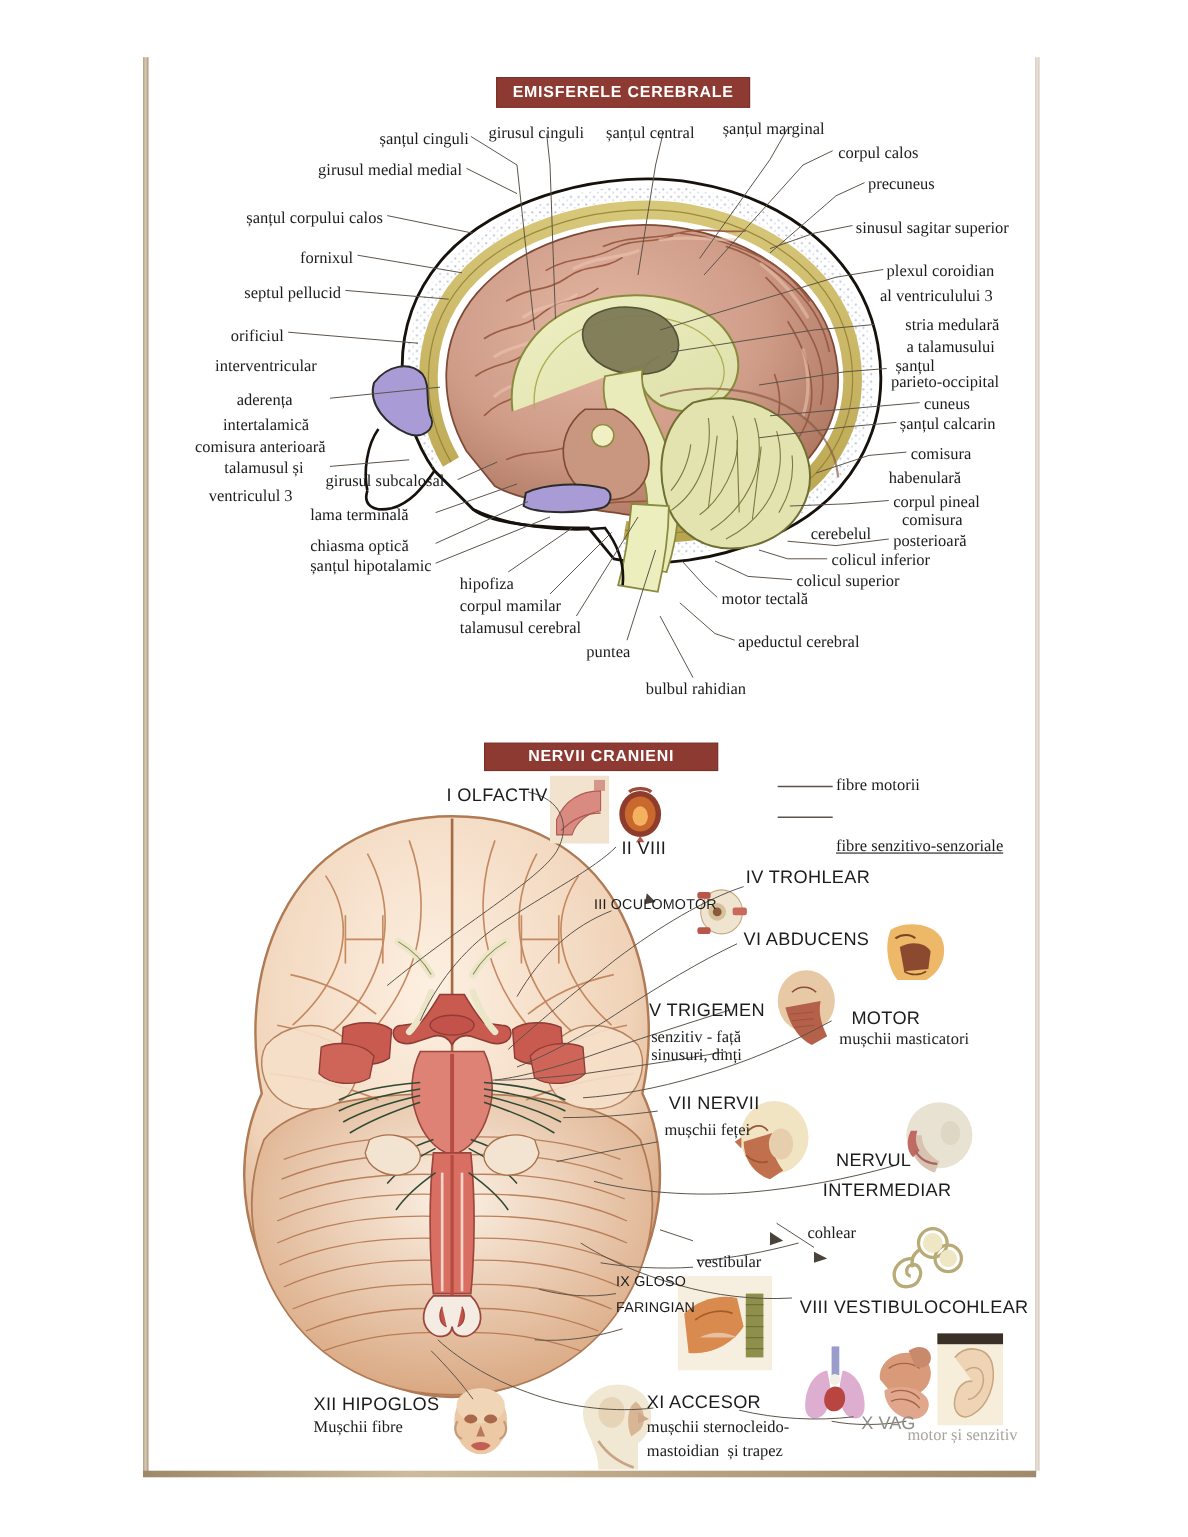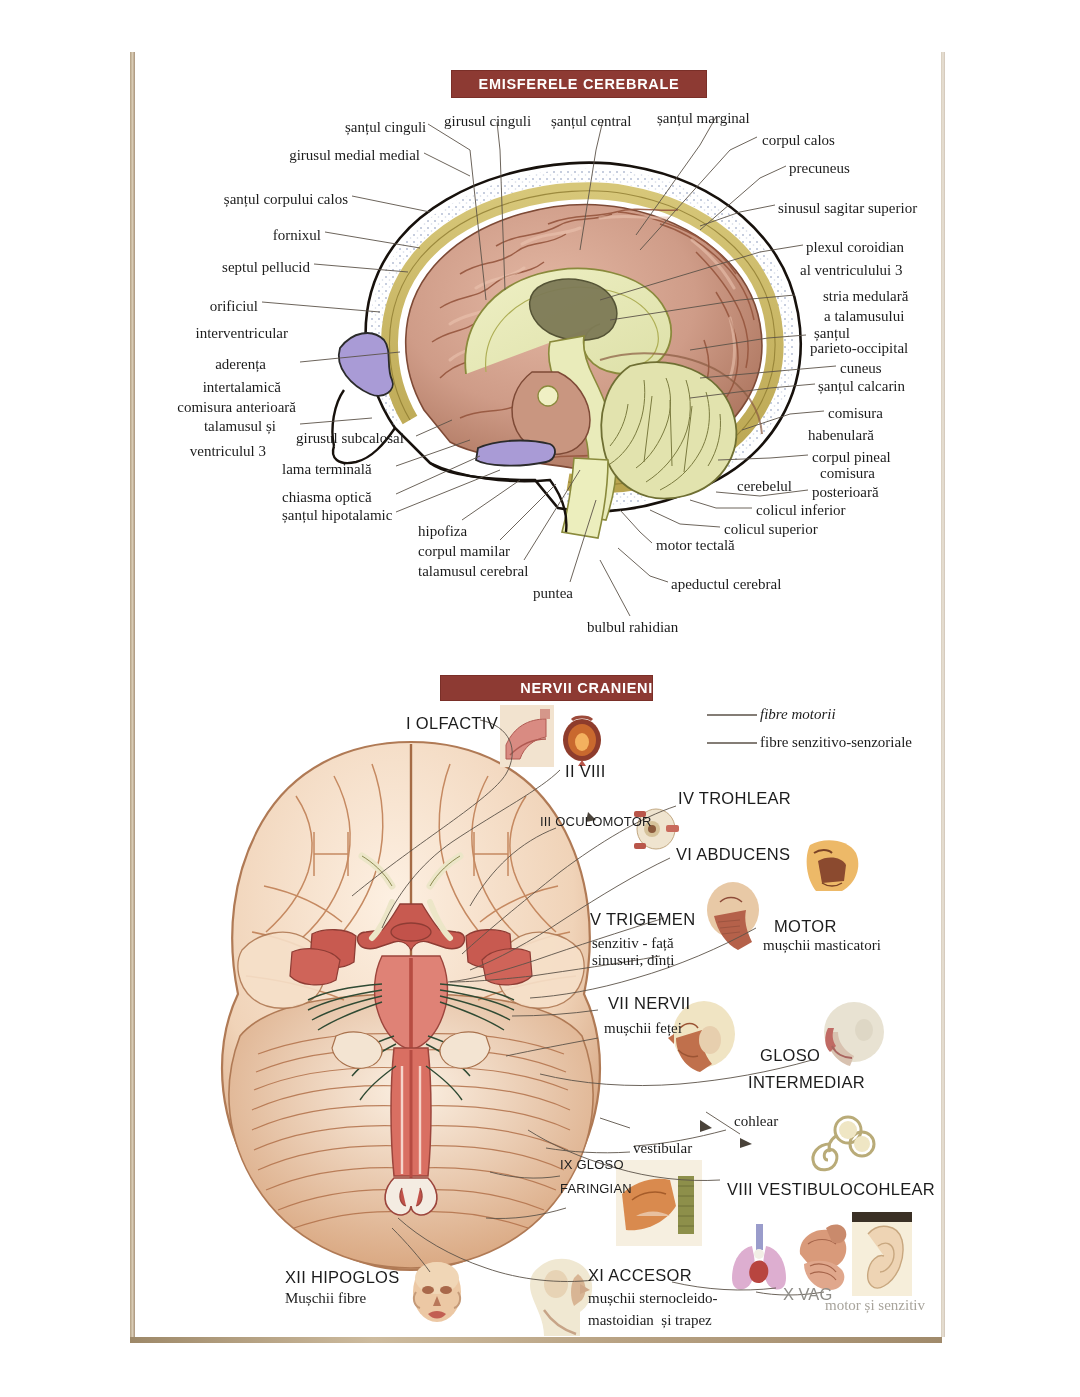--- a/index.html
+++ b/index.html
@@ -34,21 +34,21 @@
 </style>
 </head>
 <body>
 
 <div class="page">
 
   <div class="edge edge-left"></div>
   <div class="edge edge-right"></div>
   <div class="edge edge-bottom"></div>
 
-  <div class="banner" style="left:451px;top:70px;width:256px;height:28px;line-height:28px;font-size:14.5px;">EMISFERELE CEREBRALE</div>
+  <div class="banner" style="left:451px;top:70px;width:231px;height:28px;line-height:28px;font-size:14.5px;">EMISFERELE CEREBRALE</div>
 
   <svg class="art" id="sag" width="540" height="420" viewBox="0 0 540 420">
     <defs>
       <radialGradient id="cortexG" cx="40%" cy="35%" r="75%">
         <stop offset="0%" stop-color="#e3b7a3"></stop>
         <stop offset="55%" stop-color="#cf9c88"></stop>
         <stop offset="100%" stop-color="#a87059"></stop>
       </radialGradient>
       <linearGradient id="boneG" x1="0" y1="0" x2="0" y2="1">
         <stop offset="0%" stop-color="#d7c779"></stop>
@@ -242,28 +242,28 @@
       <div class="lbl" style="font-family: &quot;Liberation Serif&quot;, serif; font-size: 15px; color: rgb(28, 28, 28); letter-spacing: 0px; top: 461px; left: 282px;">lama terminală</div>
       <div class="lbl" style="font-family: &quot;Liberation Serif&quot;, serif; font-size: 15px; color: rgb(28, 28, 28); letter-spacing: 0px; top: 489px; left: 282px;">chiasma optică</div>
       <div class="lbl" style="font-family: &quot;Liberation Serif&quot;, serif; font-size: 15px; color: rgb(28, 28, 28); letter-spacing: 0px; top: 507px; left: 282px;">șanțul hipotalamic</div>
       <div class="lbl" style="font-family: &quot;Liberation Serif&quot;, serif; font-size: 15px; color: rgb(28, 28, 28); letter-spacing: 0px; top: 523px; left: 418px;">hipofiza</div>
       <div class="lbl" style="font-family: &quot;Liberation Serif&quot;, serif; font-size: 15px; color: rgb(28, 28, 28); letter-spacing: 0px; top: 543px; left: 418px;">corpul mamilar</div>
       <div class="lbl" style="font-family: &quot;Liberation Serif&quot;, serif; font-size: 15px; color: rgb(28, 28, 28); letter-spacing: 0px; top: 563px; left: 418px;">talamusul cerebral</div>
       <div class="lbl" style="font-family: &quot;Liberation Serif&quot;, serif; font-size: 15px; color: rgb(28, 28, 28); letter-spacing: 0px; top: 585px; left: 533px;">puntea</div>
       <div class="lbl" style="font-family: &quot;Liberation Serif&quot;, serif; font-size: 15px; color: rgb(28, 28, 28); letter-spacing: 0px; top: 619px; left: 587px;">bulbul rahidian</div>
     </div>
 
-  <div class="banner" style="left:440px;top:675px;width:213px;height:26px;line-height:26px;font-size:14.5px;text-align:right;">NERVII CRANIENI</div>
+  <div class="banner" style="left:440px;top:675px;width:213px;height:26px;line-height:26px;font-size:14.5px;">NERVII CRANIENI</div>
 
   <svg class="art" style="left:705px;top:705px;" width="60" height="50">
     <line x1="2" y1="10" x2="52" y2="10" stroke="#5b5248" stroke-width="1.3"></line>
     <line x1="2" y1="38" x2="52" y2="38" stroke="#5b5248" stroke-width="1.3"></line>
   </svg>
-  <div class="lbl" style="left:760px;top:706px;font-size:15px;font-style:italic;">fibre motorii</div>
-  <div class="lbl" style="left:760px;top:734px;font-size:15px;">fibre senzitivo-senzoriale</div>
+  <div class="lbl" style="left:760px;top:706px;font-size:15px;">fibre motorii</div>
+  <div class="lbl" style="left:760px;top:762px;font-size:15px;text-decoration:underline;">fibre senzitivo-senzoriale</div>
 
   <svg class="art" id="inf" width="430" height="570" viewBox="0 0 430 570">
     <defs>
       <radialGradient id="lobeG" cx="45%" cy="30%" r="80%">
         <stop offset="0%" stop-color="#fdf0e2"></stop>
         <stop offset="60%" stop-color="#f0d3b8"></stop>
         <stop offset="100%" stop-color="#c98f67"></stop>
       </radialGradient>
       <linearGradient id="stemG" x1="0" y1="0" x2="1" y2="0">
         <stop offset="0%" stop-color="#c4574e"></stop>
@@ -563,21 +563,21 @@
       <div class="lbl" style="font-family: &quot;Liberation Sans&quot;, sans-serif; font-size: 13px; color: rgb(28, 28, 28); letter-spacing: 0.2px; top: 815px; left: 540px;">III OCULOMOTOR</div>
       <div class="lbl" style="font-family: &quot;Liberation Sans&quot;, sans-serif; font-size: 16.5px; color: rgb(28, 28, 28); letter-spacing: 0.3px; top: 789px; left: 678px;">IV TROHLEAR</div>
       <div class="lbl" style="font-family: &quot;Liberation Sans&quot;, sans-serif; font-size: 16.5px; color: rgb(28, 28, 28); letter-spacing: 0.3px; top: 845px; left: 676px;">VI ABDUCENS</div>
       <div class="lbl" style="font-family: &quot;Liberation Sans&quot;, sans-serif; font-size: 16.5px; color: rgb(28, 28, 28); letter-spacing: 0.3px; top: 910px; left: 590px;">V TRIGEMEN</div>
       <div class="lbl" style="font-family: &quot;Liberation Serif&quot;, serif; font-size: 15px; color: rgb(28, 28, 28); letter-spacing: 0px; top: 935px; left: 592px;">senzitiv - față</div>
       <div class="lbl" style="font-family: &quot;Liberation Serif&quot;, serif; font-size: 15px; color: rgb(28, 28, 28); letter-spacing: 0px; top: 952px; left: 592px;">sinusuri, dinți</div>
       <div class="lbl" style="font-family: &quot;Liberation Sans&quot;, sans-serif; font-size: 16.5px; color: rgb(28, 28, 28); letter-spacing: 0.3px; top: 917px; left: 774px;">MOTOR</div>
       <div class="lbl" style="font-family: &quot;Liberation Serif&quot;, serif; font-size: 15px; color: rgb(28, 28, 28); letter-spacing: 0px; top: 937px; left: 763px;">mușchii masticatori</div>
       <div class="lbl" style="font-family: &quot;Liberation Sans&quot;, sans-serif; font-size: 16.5px; color: rgb(28, 28, 28); letter-spacing: 0.3px; top: 994px; left: 608px;">VII NERVII</div>
       <div class="lbl" style="font-family: &quot;Liberation Serif&quot;, serif; font-size: 15px; color: rgb(28, 28, 28); letter-spacing: 0px; top: 1020px; left: 604px;">mușchii feței</div>
-      <div class="lbl" style="font-family: &quot;Liberation Sans&quot;, sans-serif; font-size: 16.5px; color: rgb(28, 28, 28); letter-spacing: 0.3px; top: 1046px; left: 760px;">GLOSO</div>
+      <div class="lbl" style="font-family: &quot;Liberation Sans&quot;, sans-serif; font-size: 16.5px; color: rgb(28, 28, 28); letter-spacing: 0.3px; top: 1046px; left: 760px;">NERVUL</div>
       <div class="lbl" style="font-family: &quot;Liberation Sans&quot;, sans-serif; font-size: 16.5px; color: rgb(28, 28, 28); letter-spacing: 0.3px; top: 1073px; left: 748px;">INTERMEDIAR</div>
       <div class="lbl" style="font-family: &quot;Liberation Serif&quot;, serif; font-size: 15px; color: rgb(28, 28, 28); letter-spacing: 0px; top: 1113px; left: 734px;">cohlear</div>
       <div class="lbl" style="font-family: &quot;Liberation Serif&quot;, serif; font-size: 15px; color: rgb(28, 28, 28); letter-spacing: 0px; top: 1140px; left: 633px;">vestibular</div>
       <div class="lbl" style="font-family: &quot;Liberation Sans&quot;, sans-serif; font-size: 16.5px; color: rgb(28, 28, 28); letter-spacing: 0.3px; top: 1180px; left: 727px;">VIII VESTIBULOCOHLEAR</div>
       <div class="lbl" style="font-family: &quot;Liberation Sans&quot;, sans-serif; font-size: 13px; color: rgb(28, 28, 28); letter-spacing: 0.2px; top: 1158px; left: 560px;">IX GLOSO</div>
       <div class="lbl" style="font-family: &quot;Liberation Sans&quot;, sans-serif; font-size: 13px; color: rgb(28, 28, 28); letter-spacing: 0.2px; top: 1182px; left: 560px;">FARINGIAN</div>
       <div class="lbl" style="font-family: &quot;Liberation Sans&quot;, sans-serif; font-size: 16.5px; color: rgb(142, 141, 136); letter-spacing: 0px; top: 1285px; left: 783px;">X VAG</div>
       <div class="lbl" style="font-family: &quot;Liberation Serif&quot;, serif; font-size: 15px; color: rgb(168, 164, 156); letter-spacing: 0px; top: 1297px; left: 825px;">motor și senzitiv</div>
       <div class="lbl" style="font-family: &quot;Liberation Sans&quot;, sans-serif; font-size: 16.5px; color: rgb(28, 28, 28); letter-spacing: 0.3px; top: 1268px; left: 285px;">XII HIPOGLOS</div>
       <div class="lbl" style="font-family: &quot;Liberation Serif&quot;, serif; font-size: 15px; color: rgb(28, 28, 28); letter-spacing: 0px; top: 1290px; left: 285px;">Mușchii fibre</div>

